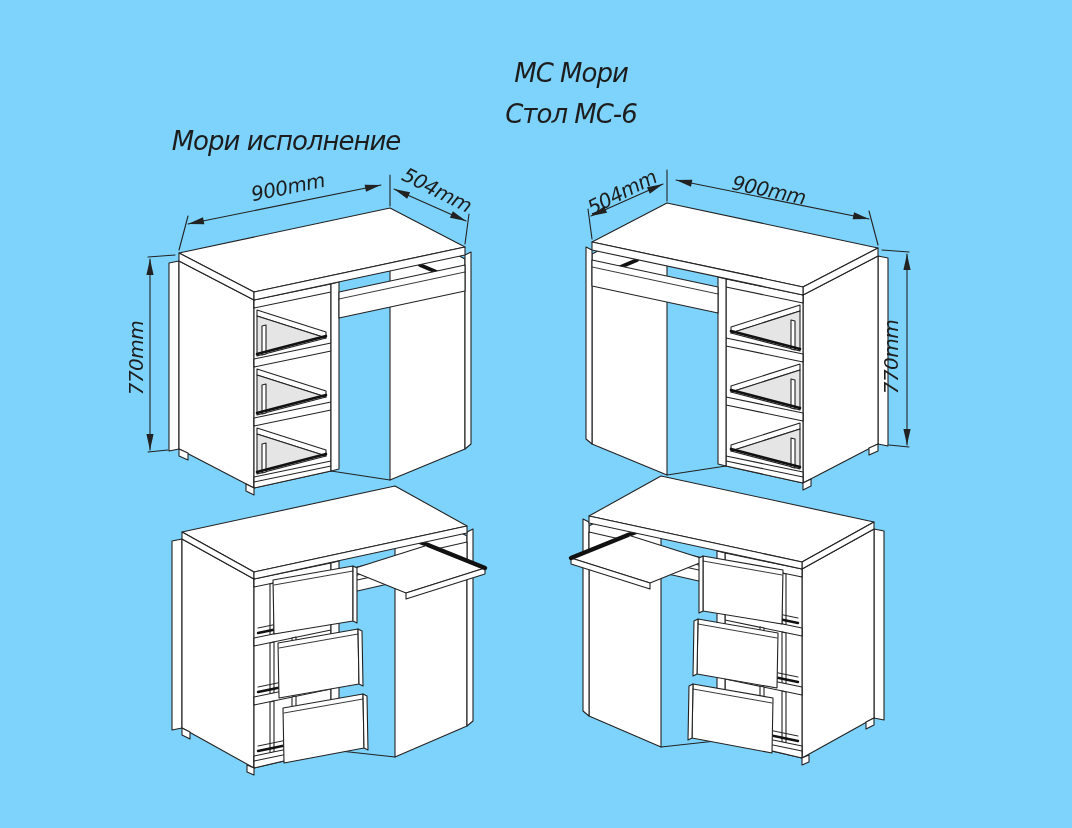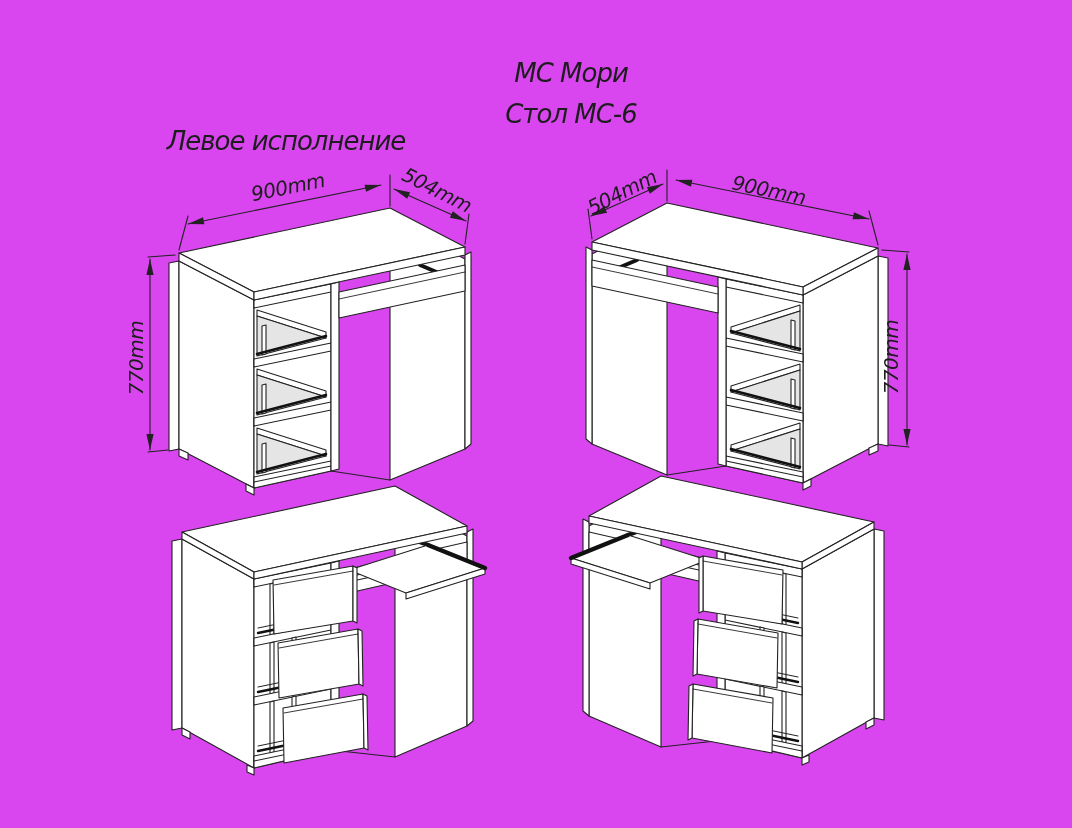--- a/index.html
+++ b/index.html
@@ -1,34 +1,34 @@
 <!DOCTYPE html>
 <html><head>
 <meta charset="utf-8">
 <style>
   html,body{margin:0;padding:0;background:#fff;}
-  #page{position:relative;width:1072px;height:828px;background:#d946ef;overflow:hidden;
+  #page{position:relative;width:1072px;height:828px;background:#7dd3fc;overflow:hidden;
         font-family:"DejaVu Sans", sans-serif;}
   .ttl{position:absolute;width:340px;text-align:center;font-style:italic;
        font-size:26px;letter-spacing:-1px;color:#1d1d1d;white-space:nowrap;}
   .hdg{position:absolute;width:320px;text-align:center;font-style:italic;
        font-size:26px;letter-spacing:-1px;color:#1d1d1d;white-space:nowrap;}
   .dim{position:absolute;width:96px;text-align:center;font-style:italic;
        font-size:20px;letter-spacing:-0.5px;color:#1d1d1d;white-space:nowrap;}
   svg{position:absolute;overflow:visible;}
 </style>
 </head>
 <body>
 
 <div id="page">
 
   <div class="ttl" style="left:401px;top:58px;">МС Мори</div>
   <div class="ttl" style="left:401px;top:99px;">Стол МС-6</div>
 
-  <div class="hdg" style="left:126px;top:126px;">Левое исполнение</div>
+  <div class="hdg" style="left:126px;top:126px;">Мори исполнение</div>
 
   <svg id="d1" style="left:130px;top:168px;" width="380" height="332" viewBox="0 0 380 332">
       <g>
         <polygon points="260,52 335,91 335,281 260,312" fill="#fff" stroke="#222222" stroke-width="1.1" stroke-linejoin="round"></polygon>
         <polygon points="335,87 341,84 341,276 335,281" fill="#fff" stroke="#222222" stroke-width="1.1" stroke-linejoin="round"></polygon>
         <line x1="201" y1="303" x2="260" y2="312" stroke="#222222" stroke-width="1.1" stroke-linecap="round"></line>
         <polygon points="39,95 49,93 49,281 39,283" fill="#fff" stroke="#222222" stroke-width="1.1" stroke-linejoin="round"></polygon>
         <polygon points="49,93 124,132 124,320 49,281" fill="#fff" stroke="#222222" stroke-width="1.1" stroke-linejoin="round"></polygon>
         <polygon points="124,132 201,116 201,303 124,320" fill="#fff" stroke="#222222" stroke-width="1.1" stroke-linejoin="round"></polygon>
         <polygon points="124,132 201,116 201,124 124,140" fill="#fff" stroke="#222222" stroke-width="1.1" stroke-linejoin="round"></polygon>

